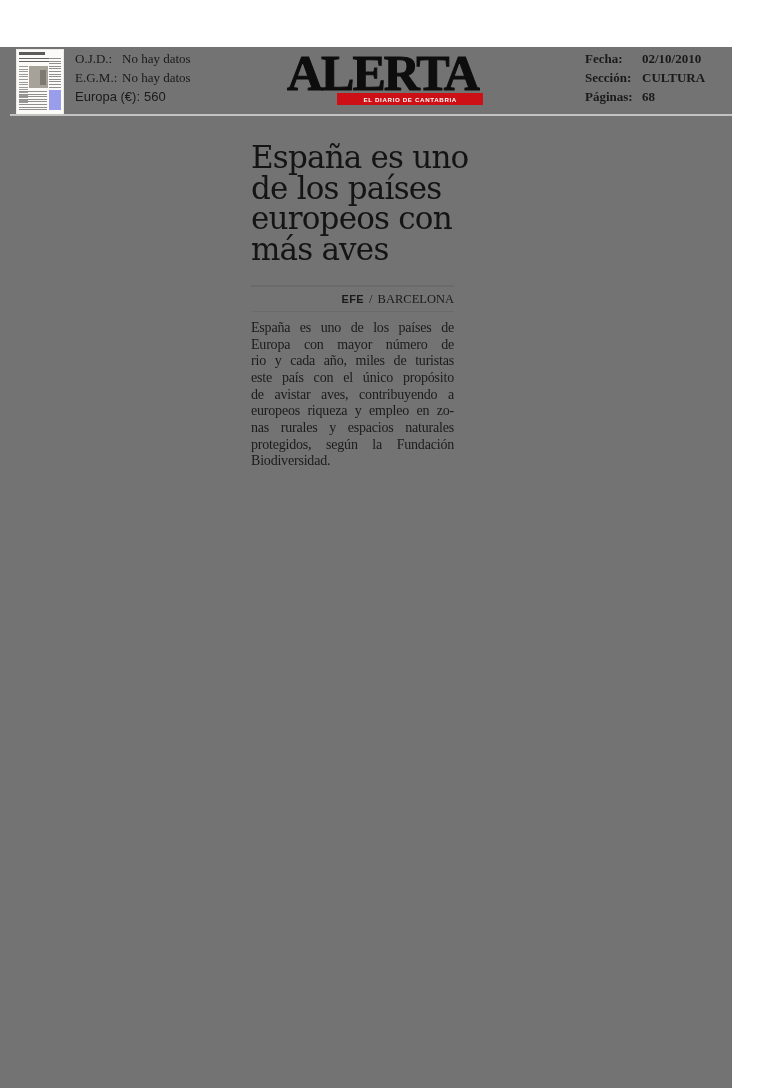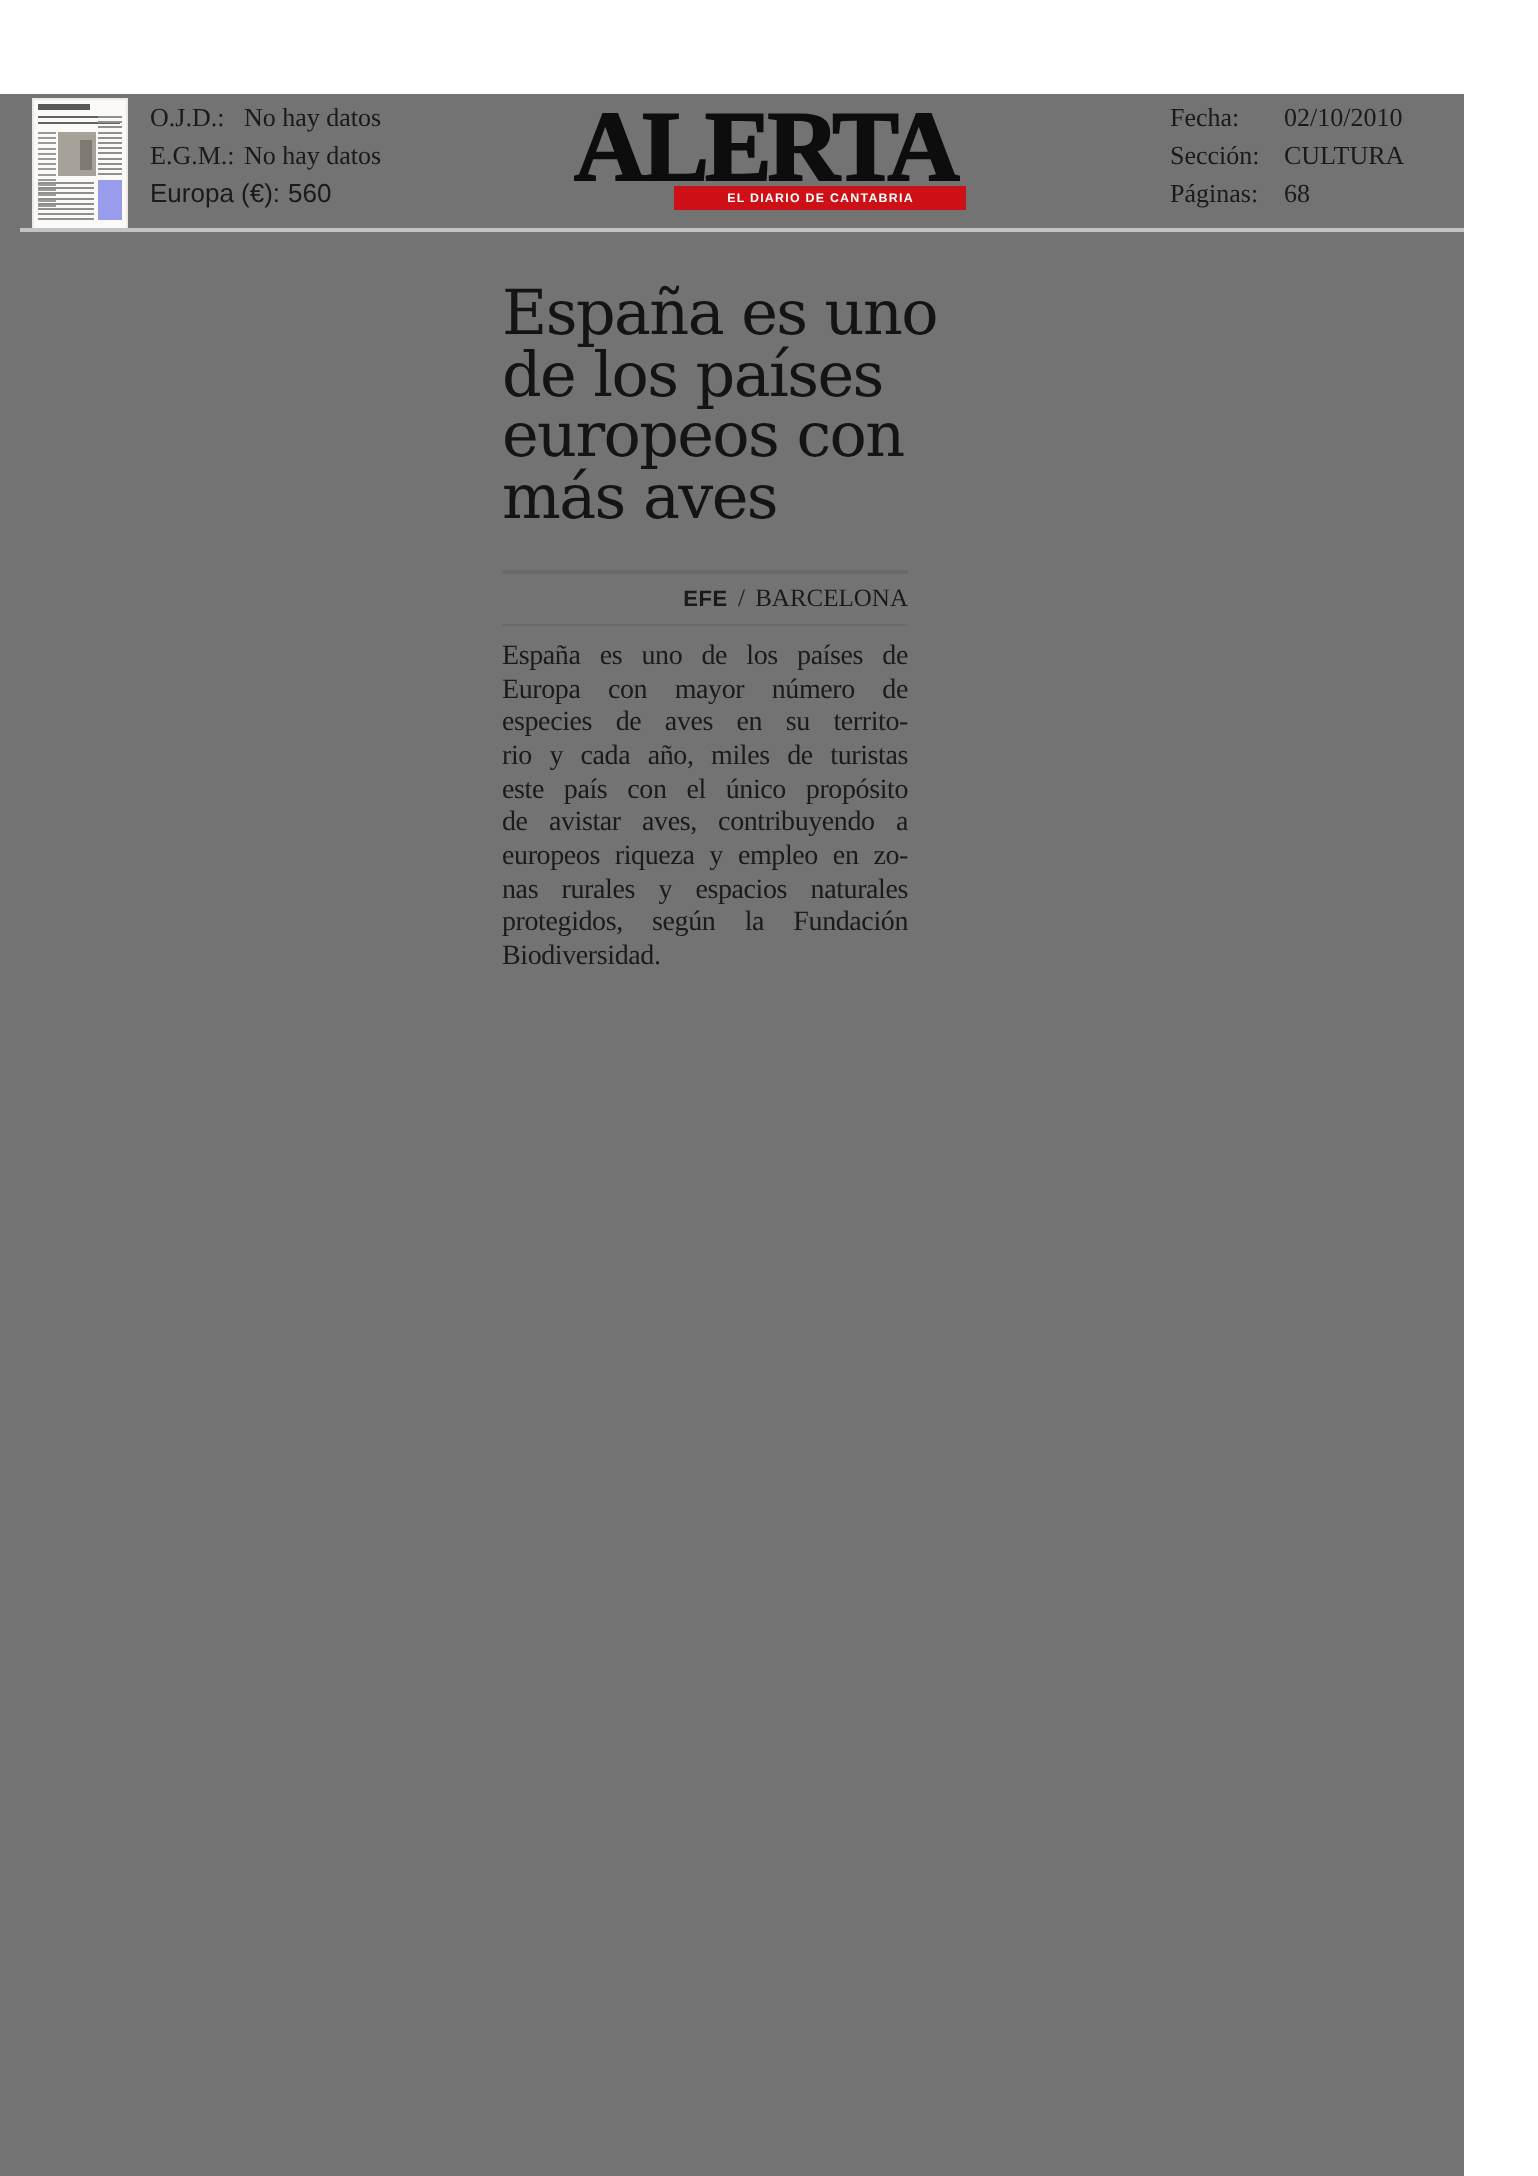--- a/index.html
+++ b/index.html
@@ -28,21 +28,21 @@
   .meta-left .row.sans .lbl { width:auto; margin-right:4px; }
 
   .logo { position:absolute; left:287px; top:4px; width:196px; }
   .logo-title { font-family:Liberation Serif, serif; font-weight:bold; font-size:50px; line-height:44px;
       letter-spacing:-2px; color:#0d0d0d; -webkit-text-stroke:1px #0d0d0d; white-space:nowrap; }
   .logo-bar { margin-left:50px; margin-top:-2px; width:146px; height:12px; background:#cc1016;
       display:flex; align-items:center; justify-content:center; }
   .logo-bar span { font-family:"Liberation Sans", sans-serif; font-weight:bold; font-size:10px; color:#fff;
       letter-spacing:1px; white-space:nowrap; transform:scale(0.62); transform-origin:center; }
 
-  .meta-right { position:absolute; left:585px; top:2px; font-size:13px; line-height:19px; }
+  .meta-right { position:absolute; left:585px; top:2px; font-size:13px; line-height:19px;font-weight:bold; }
   .meta-right .row { display:flex; }
   .meta-right .lbl { width:57px; }
 
   .header-rule { position:absolute; left:10px; top:67px; width:749px; height:2px; background:#c3c3c3; border:none; }
 
   
   .article { position:absolute; left:251px; top:95px; width:203px; }
   .headline { font-family:"DejaVu Serif", serif; font-weight:normal; font-size:31px; line-height:30.5px;
       letter-spacing:-0.8px; color:#141414; }
   .headline div { white-space:nowrap; }
@@ -119,21 +119,20 @@
     <div class="byline-rule rule-top"></div>
     <div class="byline">
       <span class="agency">EFE</span>
       <span class="sep">/</span>
       <span class="loc">BARCELONA</span>
     </div>
     <div class="byline-rule"></div>
     <div class="body">
         <div class="body-line">España es uno de los países de</div>
         <div class="body-line">Europa con mayor número de</div>
-        <div class="body-line">especies de aves en su territo-</div>
         <div class="body-line">rio y cada año, miles de turistas</div>
         <div class="body-line">este país con el único propósito</div>
         <div class="body-line">de avistar aves, contribuyendo a</div>
         <div class="body-line">europeos riqueza y empleo en zo-</div>
         <div class="body-line">nas rurales y espacios naturales</div>
         <div class="body-line">protegidos, según la Fundación</div>
         <div class="body-line last">Biodiversidad.</div>
       </div>
   </div>
 

